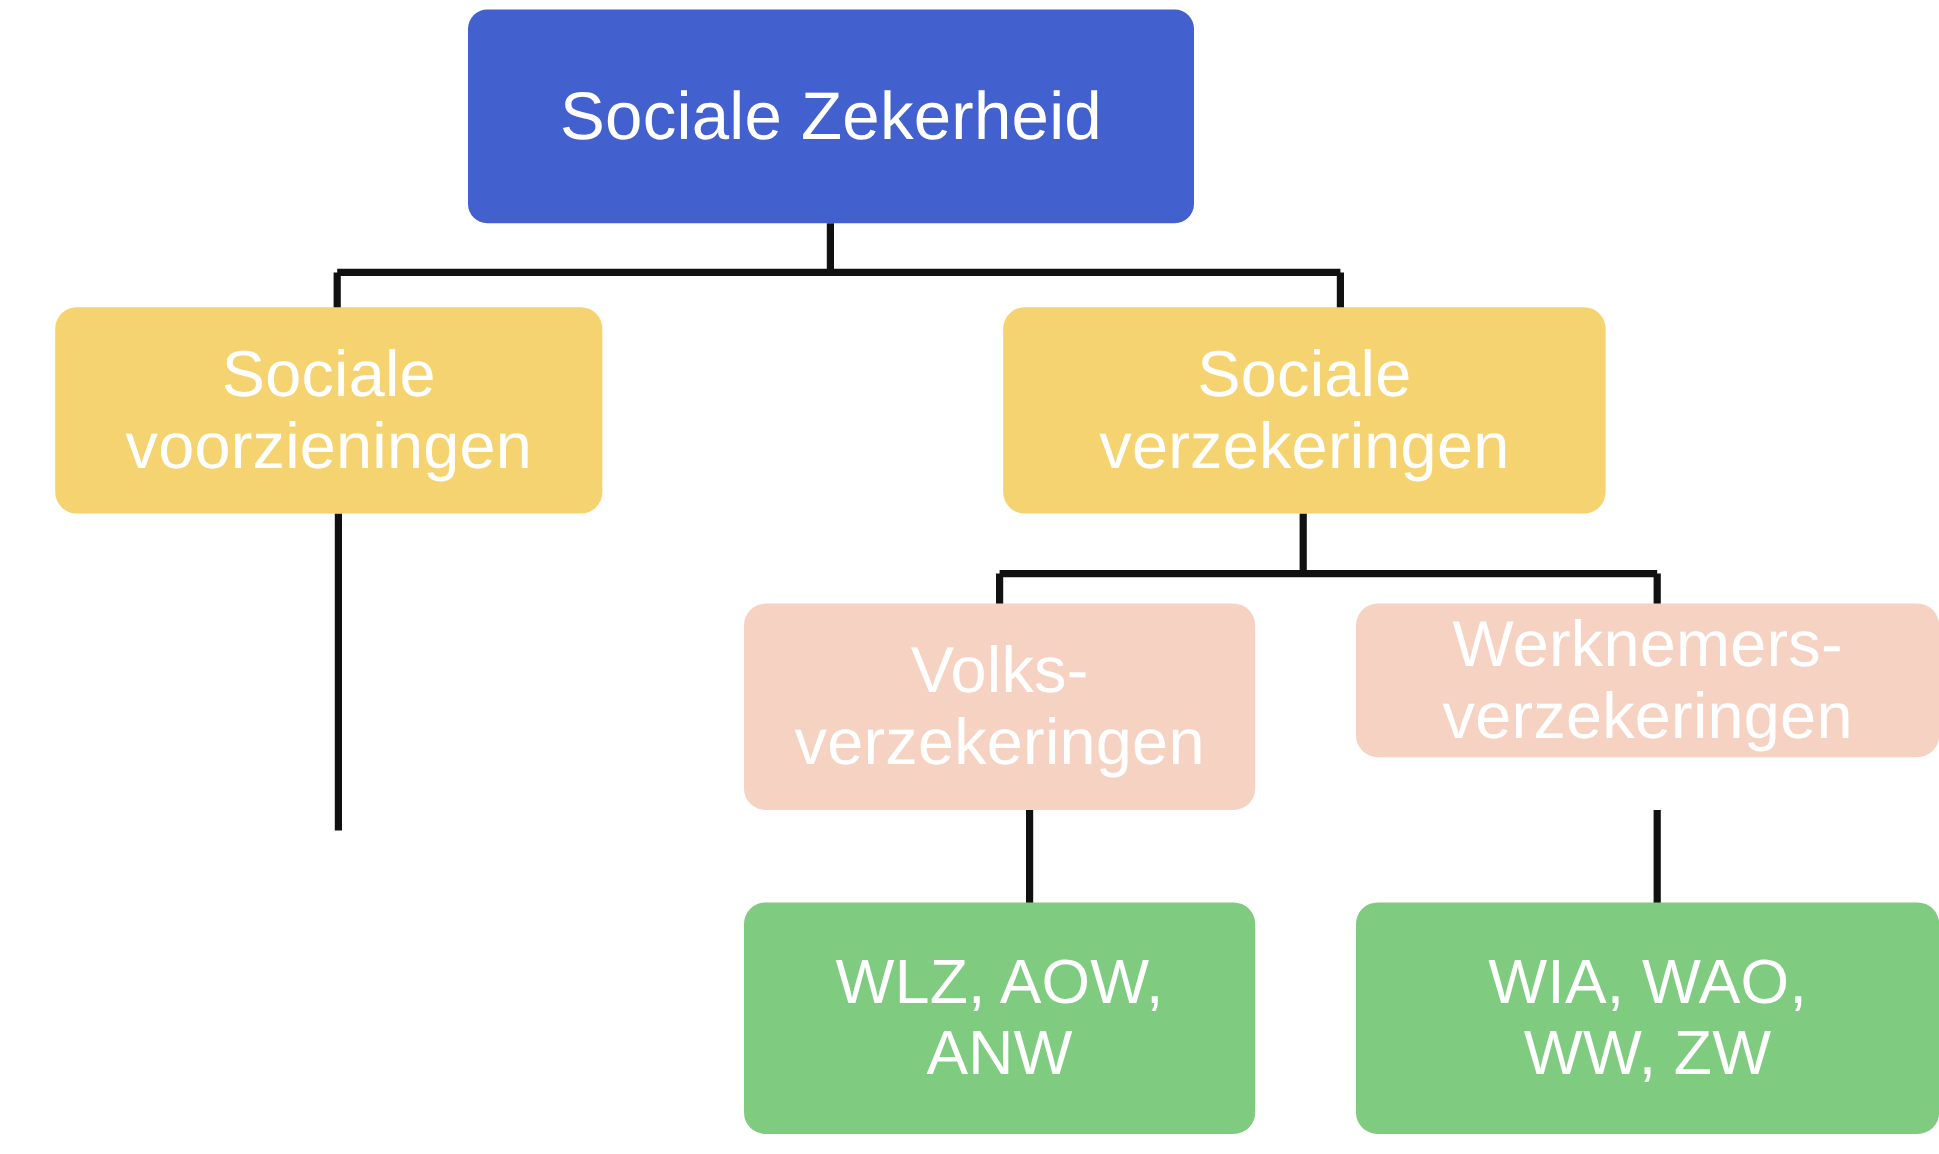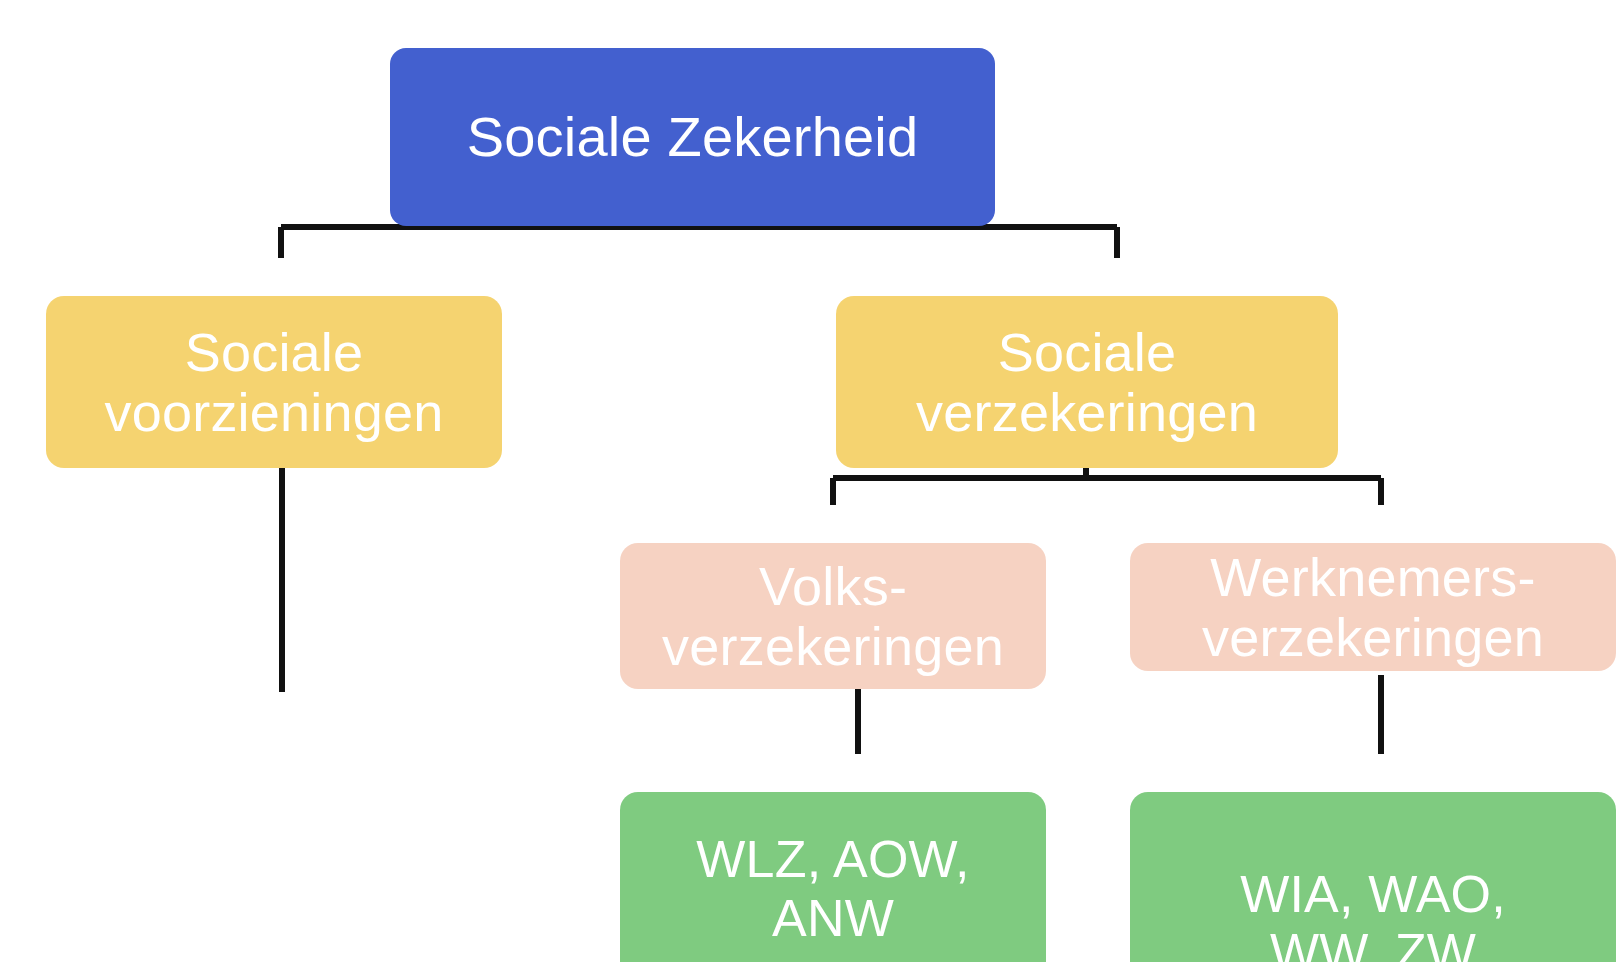--- a/index.html
+++ b/index.html
@@ -32,21 +32,20 @@
     display: flex;
     align-items: center;
     justify-content: center;
     text-align: center;
     color: #ffffff;
     border-radius: 18px;
     line-height: 1.12;
     padding: 4px 10px;
     white-space: pre-line;
     letter-spacing: 0.2px;
-    margin-top: 40px;
   }
   .node .label {
     display: block;
     width: 100%;
     white-space: pre-line;
   }
 
   
   #node-root {
     left: 390px;
@@ -74,21 +73,21 @@
     height: 172px;
     background: #f5d370;
     font-size: 54px;
   }
 
   
   #node-volks {
     left: 620px;
     top: 503px;
     width: 426px;
-    height: 146px;
+    height: 172px;
     background: #f6d2c2;
     font-size: 54px;
   }
   #node-werknemers {
     left: 1130px;
     top: 503px;
     width: 486px;
     height: 128px;
     background: #f6d2c2;
     font-size: 54px;
@@ -112,21 +111,20 @@
     background: #7fcb80;
     font-size: 52px;
   }
   #node-wia {
     left: 1130px;
     top: 752px;
     width: 486px;
     height: 193px;
     background: #7fcb80;
     font-size: 52px;
-    align-items: flex-end;
   }
 </style>
 </head>
 <body>
 
 <div id="canvas">
 
   <svg class="connectors" viewBox="0 0 1616 962" width="1616" height="962" aria-hidden="true">
     <g stroke="#111111" stroke-width="6" fill="none" stroke-linecap="butt">
 

